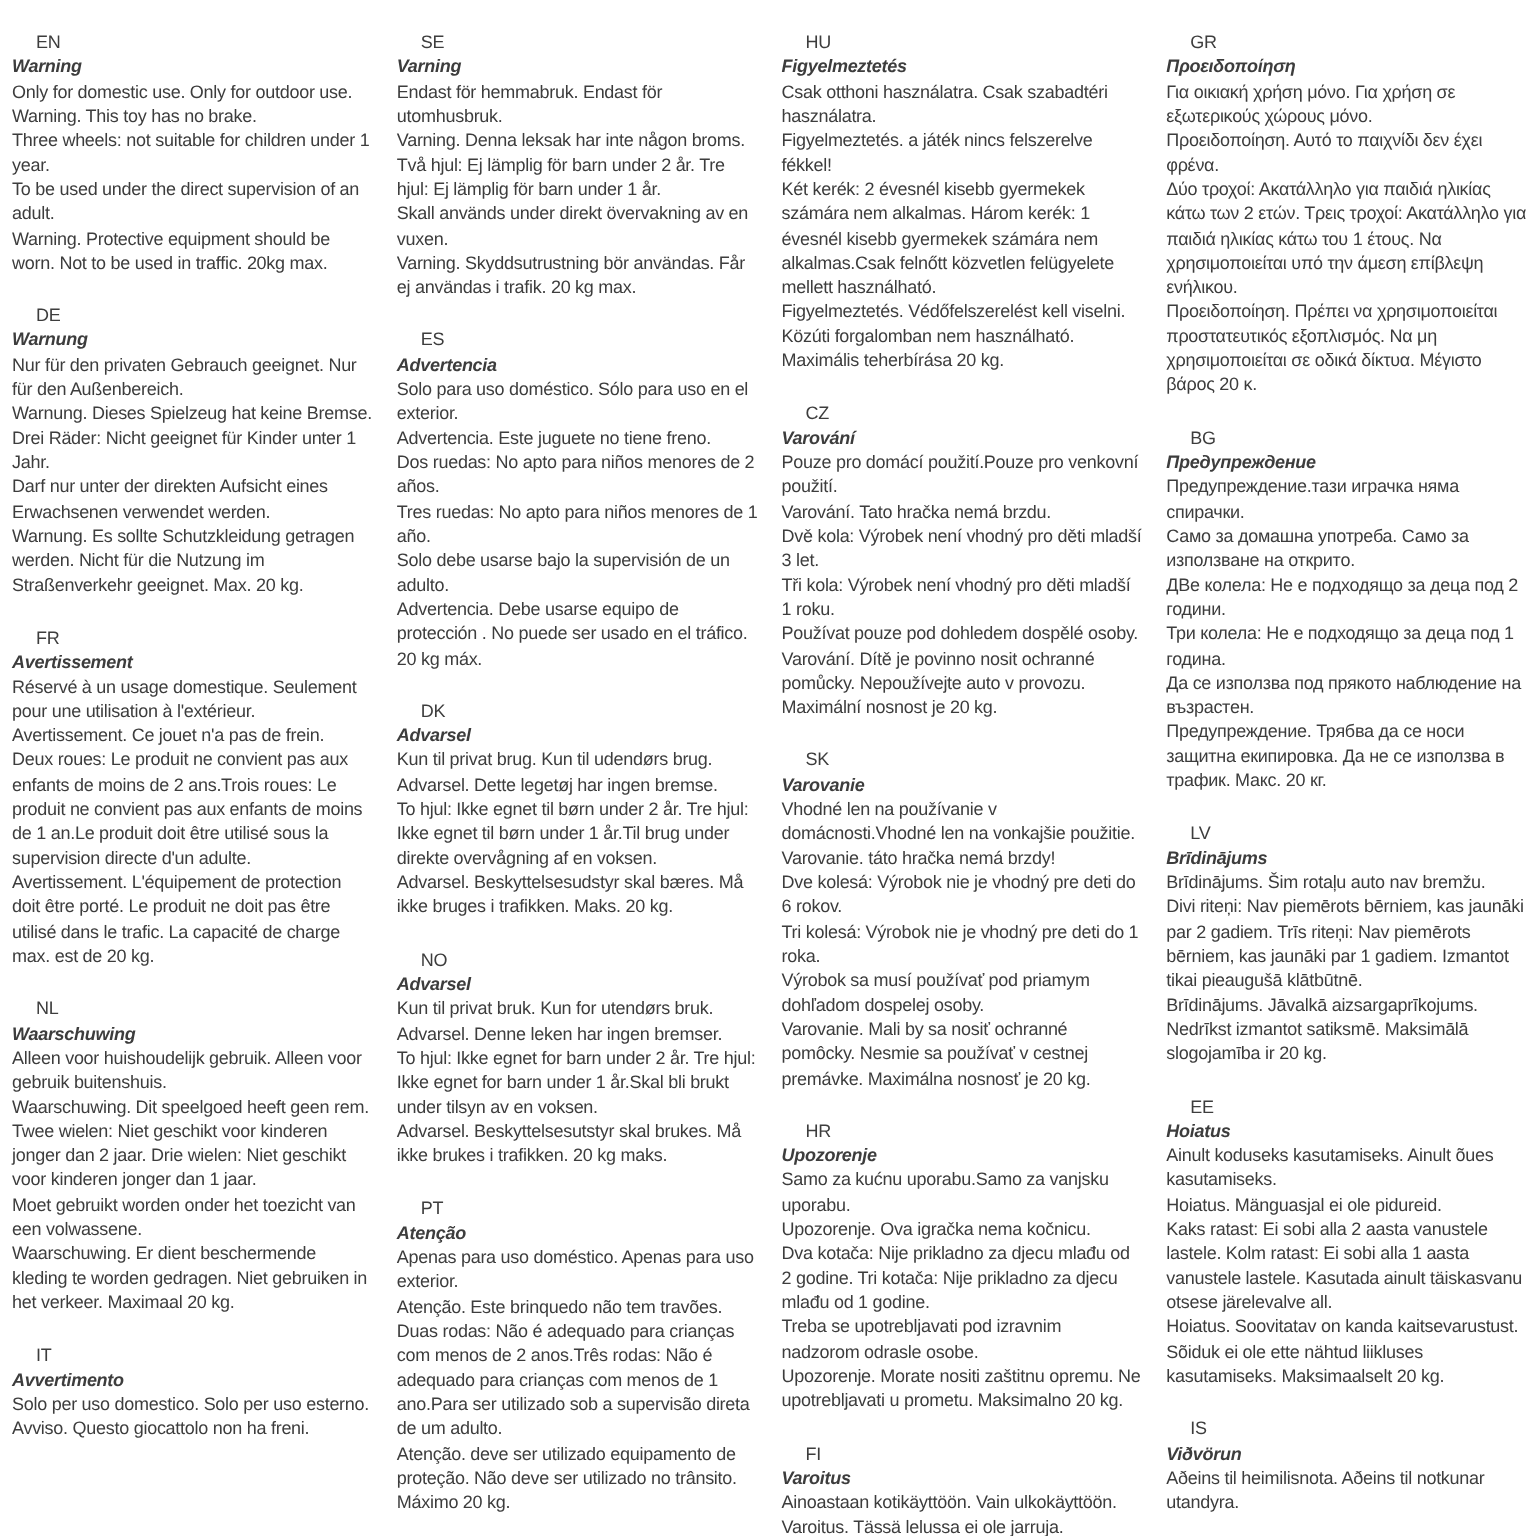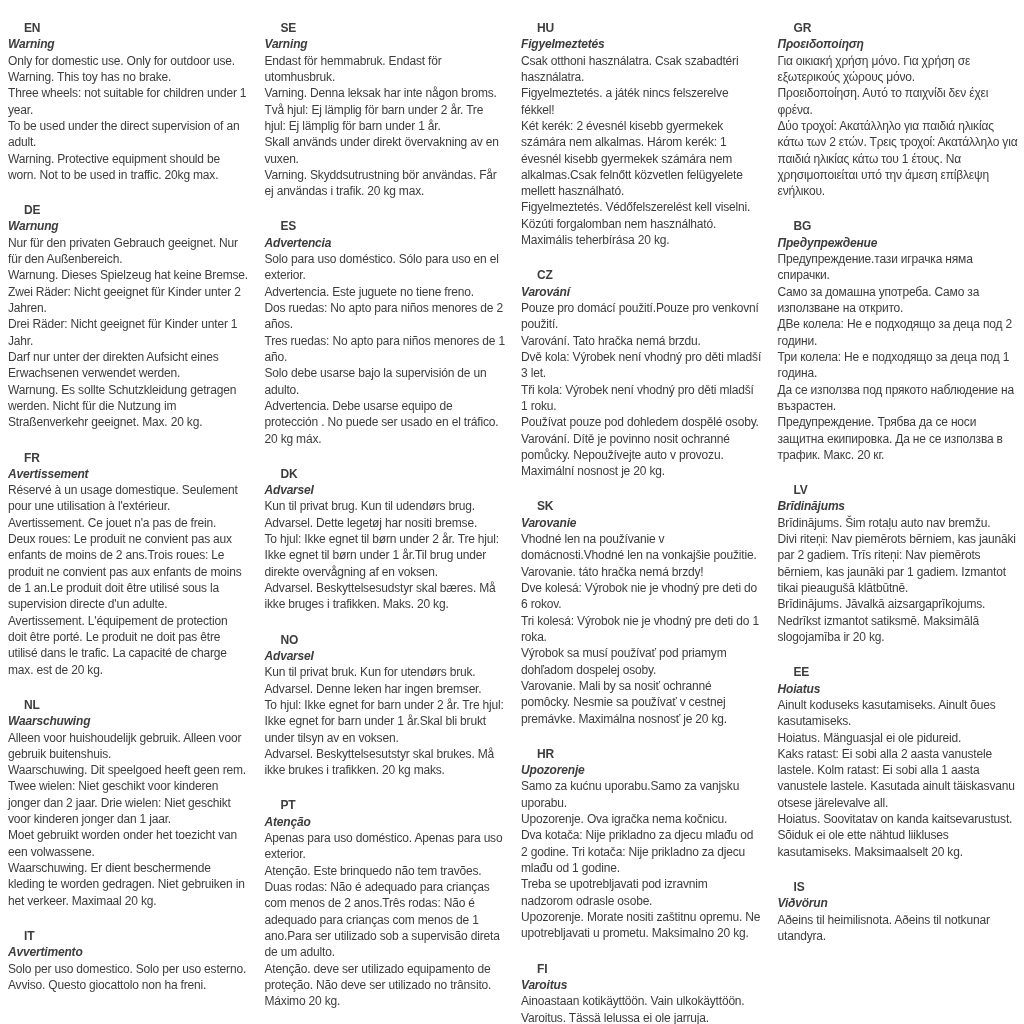--- a/index.html
+++ b/index.html
@@ -19,21 +19,21 @@
     grid-template-columns: repeat(4, 1fr);
     column-gap: 16px;
     font-family: "Liberation Sans", "DejaVu Sans", sans-serif;
     font-size: 12px;
     line-height: 1.36;
     letter-spacing: -0.015em;
     color: #3d3d3d;
   }
   .col { min-width: 0; }
   .lang-section { margin: 0 0 19px 0; }
-  .lang-code { font-weight: bold; padding-left: 16px; }
+  .lang-code { font-weight: normal; padding-left: 16px; }
   .lang-title { font-weight: bold; font-style: italic; }
   .line { margin: 0; overflow-wrap: break-word; }
 </style>
 </head>
 <body>
 
 <div class="page">
   <div class="col">
   <section class="lang-section">
     <div class="lang-code">EN</div>
@@ -53,21 +53,20 @@
   </section>
 
   <section class="lang-section">
     <div class="lang-code">DE</div>
     <div class="lang-title">Warnung</div>
     <div class="lang-body">
   <p class="line">Nur für den privaten Gebrauch geeignet. Nur für den Außenbereich.</p>
 
   <p class="line">Warnung. Dieses Spielzeug hat keine Bremse.</p>
 
-  <p class="line">Zwei Räder: Nicht geeignet für Kinder unter 2 Jahren.</p>
 
   <p class="line">Drei Räder: Nicht geeignet für Kinder unter 1 Jahr.</p>
 
   <p class="line">Darf nur unter der direkten Aufsicht eines Erwachsenen verwendet werden.</p>
 
   <p class="line">Warnung. Es sollte Schutzkleidung getragen werden. Nicht für die Nutzung im Straßenverkehr geeignet. Max. 20 kg.</p>
 </div>
   </section>
 
   <section class="lang-section">
@@ -146,21 +145,21 @@
   <p class="line">Advertencia. Debe usarse equipo de protección . No puede ser usado en el tráfico. 20 kg máx.</p>
 </div>
   </section>
 
   <section class="lang-section">
     <div class="lang-code">DK</div>
     <div class="lang-title">Advarsel</div>
     <div class="lang-body">
   <p class="line">Kun til privat brug. Kun til udendørs brug.</p>
 
-  <p class="line">Advarsel. Dette legetøj har nositi bremse.</p>
+  <p class="line">Advarsel. Dette legetøj har ingen bremse.</p>
 
   <p class="line">To hjul: Ikke egnet til børn under 2 år. Tre hjul: Ikke egnet til børn under 1 år.Til brug under direkte overvågning af en voksen.</p>
 
   <p class="line">Advarsel. Beskyttelsesudstyr skal bæres. Må ikke bruges i trafikken. Maks. 20 kg.</p>
 </div>
   </section>
 
   <section class="lang-section">
     <div class="lang-code">NO</div>
     <div class="lang-title">Advarsel</div>
@@ -273,20 +272,21 @@
   <section class="lang-section">
     <div class="lang-code">GR</div>
     <div class="lang-title">Προειδοποίηση</div>
     <div class="lang-body">
   <p class="line">Για οικιακή χρήση μόνο. Για χρήση σε εξωτερικούς χώρους μόνο.</p>
 
   <p class="line">Προειδοποίηση. Αυτό το παιχνίδι δεν έχει φρένα.</p>
 
   <p class="line">Δύο τροχοί: Ακατάλληλο για παιδιά ηλικίας κάτω των 2 ετών. Τρεις τροχοί: Ακατάλληλο για παιδιά ηλικίας κάτω του 1 έτους. Να χρησιμοποιείται υπό την άμεση επίβλεψη ενήλικου.</p>
 
+  <p class="line">Προειδοποίηση. Πρέπει να χρησιμοποιείται προστατευτικός εξοπλισμός. Να μη χρησιμοποιείται σε οδικά δίκτυα. Μέγιστο βάρος 20 κ.</p>
 </div>
   </section>
 
   <section class="lang-section">
     <div class="lang-code">BG</div>
     <div class="lang-title">Предупреждение</div>
     <div class="lang-body">
   <p class="line">Предупреждение.тази играчка няма спирачки.</p>
 
   <p class="line">Само за домашна употреба. Само за използване на открито.</p>

